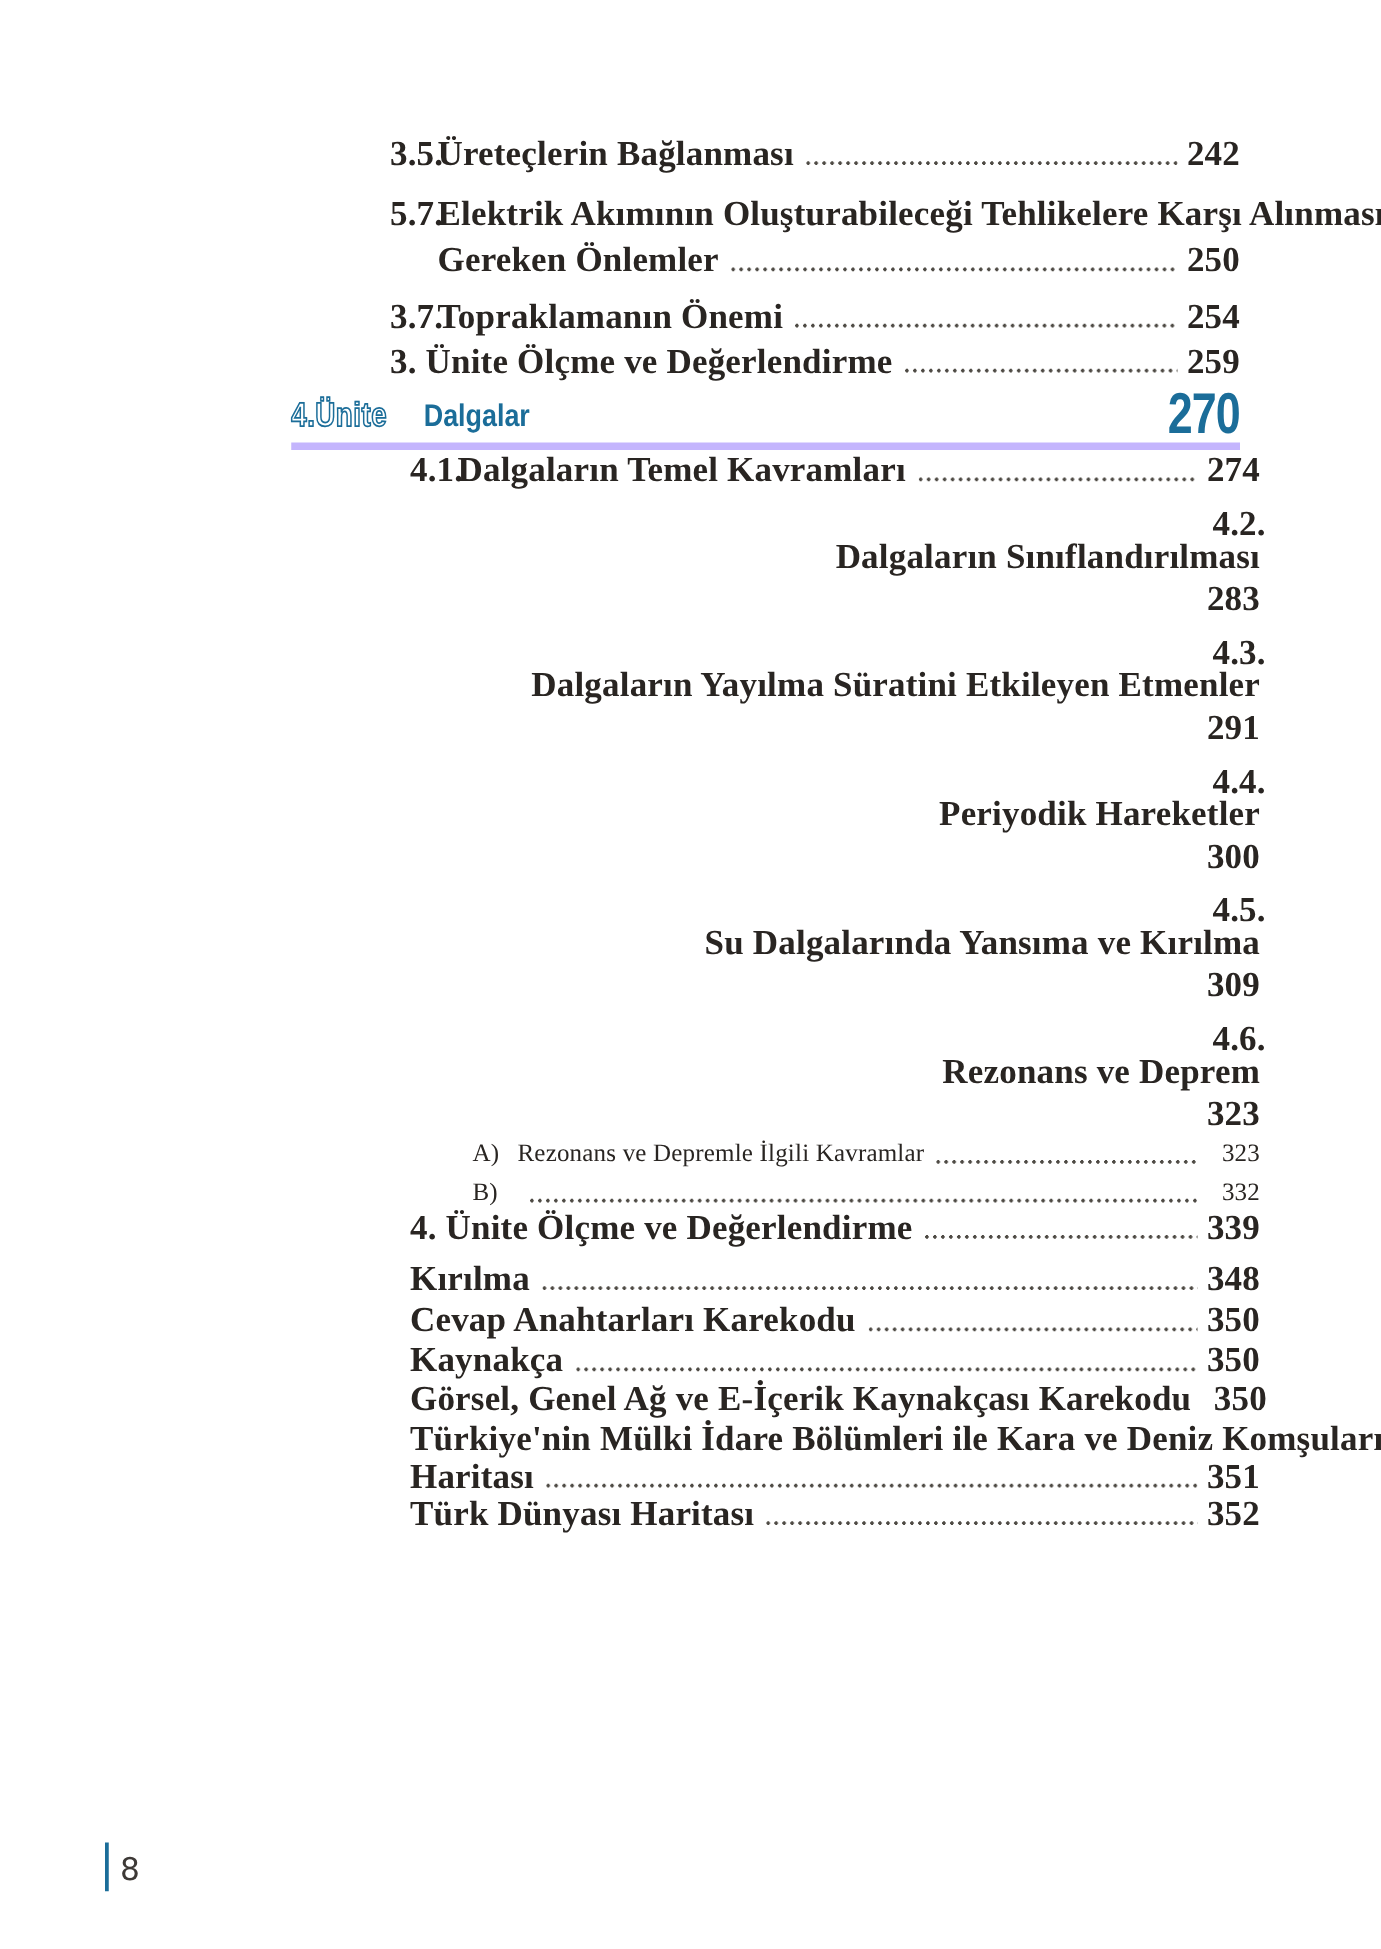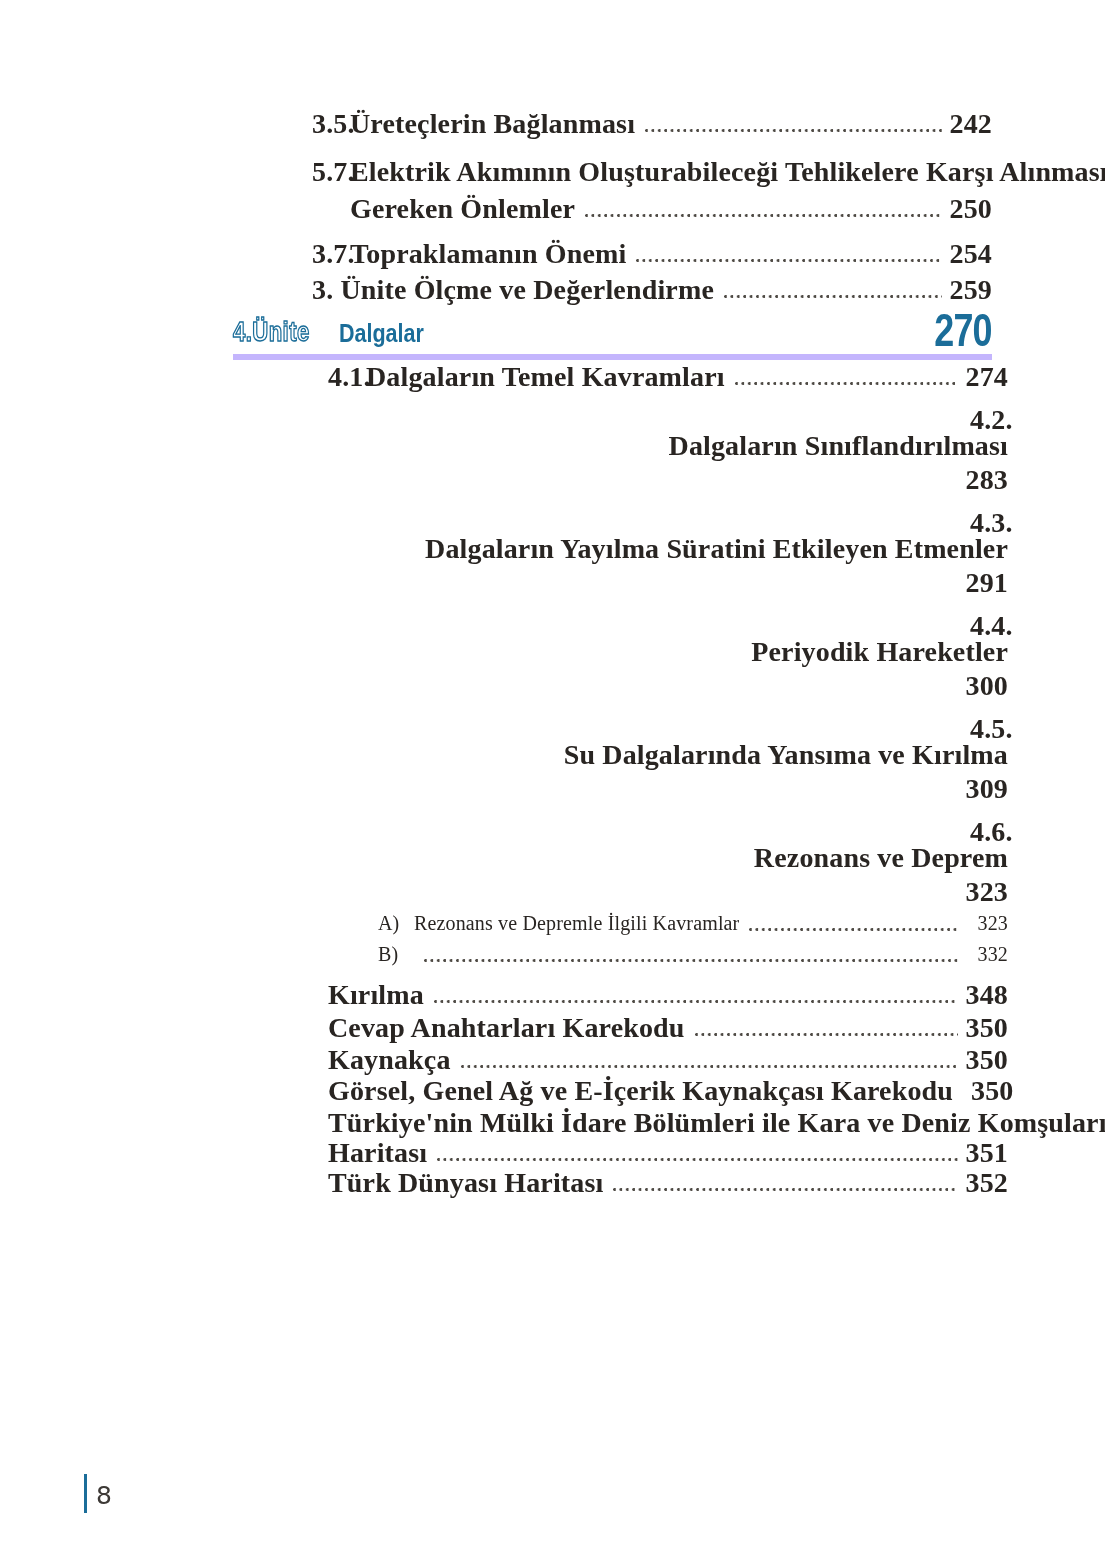--- a/index.html
+++ b/index.html
@@ -175,20 +175,25 @@
     <span class="num">A)</span>
     <span class="title">Rezonans ve Depremle İlgili Kavramlar</span>
     <span class="leader"></span>
     <span class="pg">323</span>
   </div>
   <div class="row sub mt5">
     <span class="num">B)</span>
     <span class="leader"></span>
     <span class="pg">332</span>
   </div>
+  <div class="row mt3">
+    <span class="title">4. Ünite Ölçme ve Değerlendirme</span>
+    <span class="leader"></span>
+    <span class="pg">339</span>
+  </div>
 
   <div class="row mt15">
     <span class="title">Kırılma</span>
     <span class="leader"></span>
     <span class="pg">348</span>
   </div>
   <div class="row mt7">
     <span class="title">Cevap Anahtarları Karekodu</span>
     <span class="leader"></span>
     <span class="pg">350</span>

